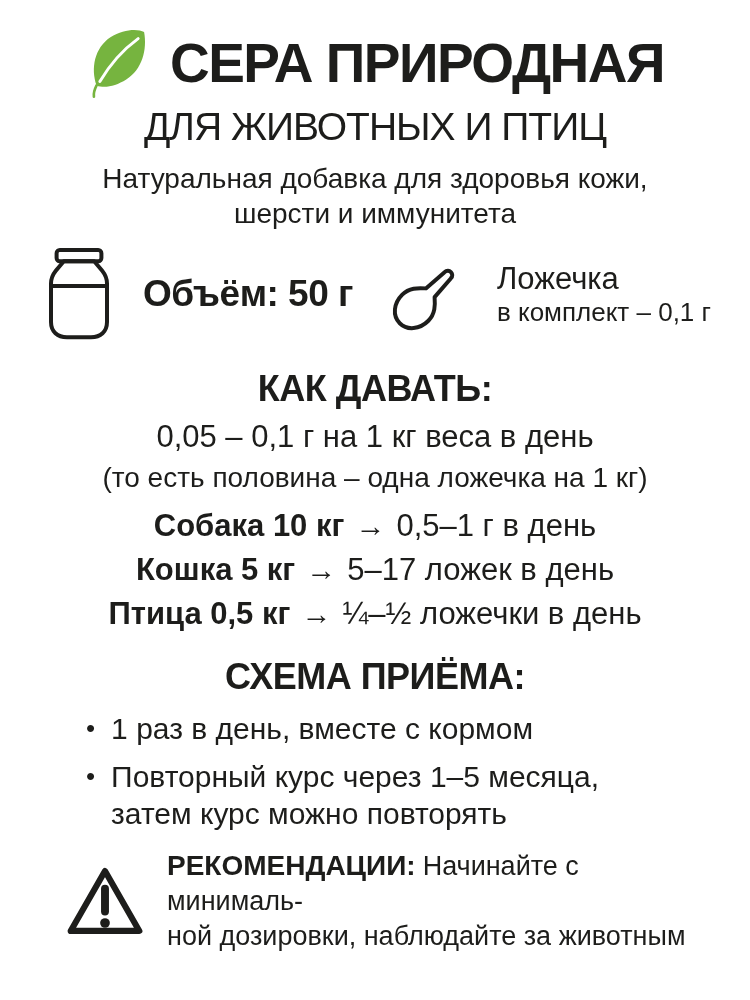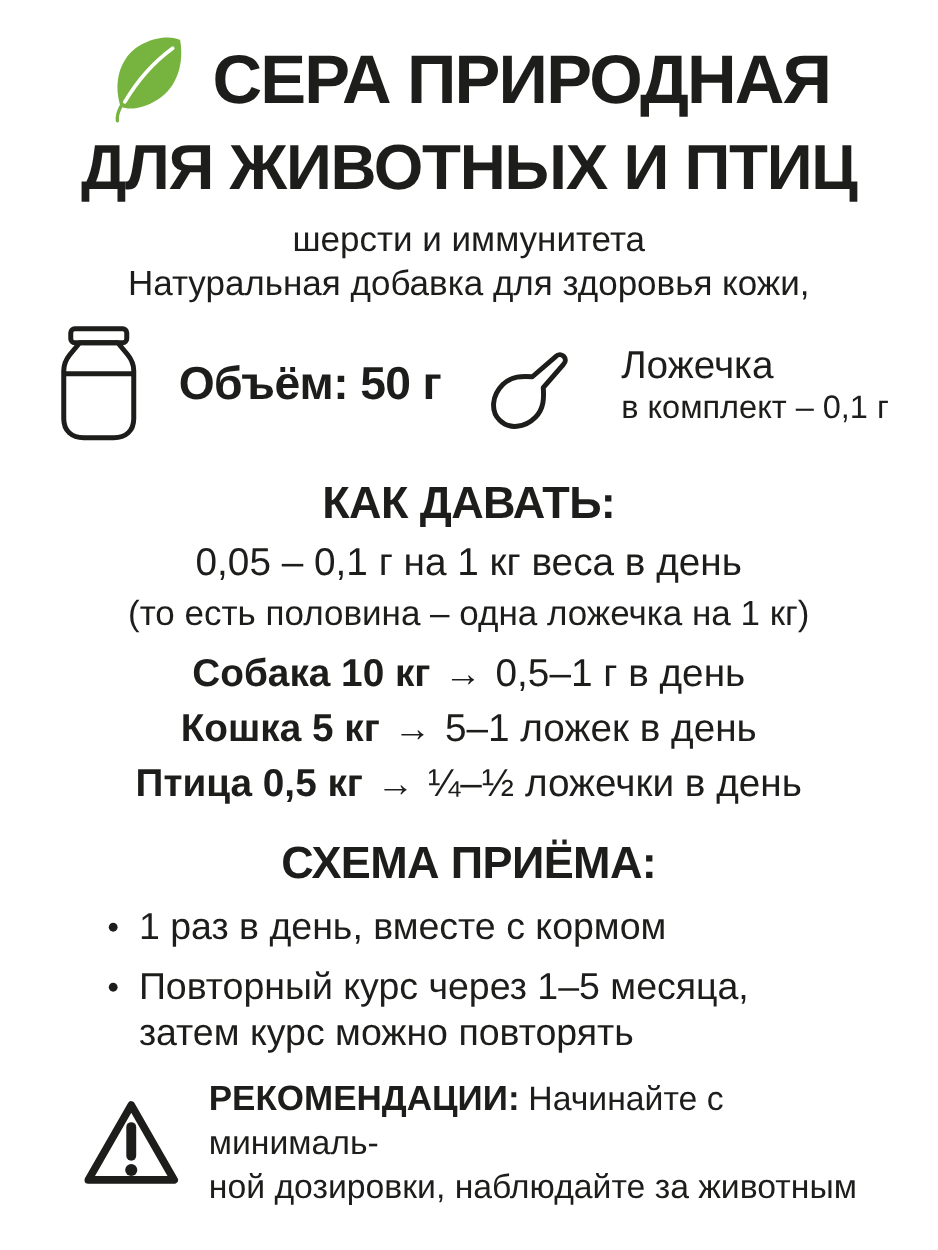--- a/index.html
+++ b/index.html
@@ -14,21 +14,21 @@
     width: 750px; height: 964px;
     display: flex; flex-direction: column; align-items: center;
     overflow: hidden;
   }
   .b { font-weight: 700; }
 
   
   .header-line1 { display: flex; align-items: center; gap: 18px; margin-top: 24px; }
   .leaf { width: 66px; height: 78px; flex: 0 0 auto; }
   .title1 { font-weight: 700; font-size: 55px; letter-spacing: -1.5px; line-height: 1; white-space: nowrap; }
-  .title2 { font-weight: 700; font-size: 51px; letter-spacing: -1px; line-height: 1.08; margin-top: 4px; text-align: center; white-space: nowrap; }
+  .title2 { font-weight: 400; font-size: 39px; letter-spacing: -1px; line-height: 1.08; margin-top: 4px; text-align: center; white-space: nowrap; }
   .subtitle { font-size: 28px; line-height: 35px; text-align: center; margin-top: 13px; }
 
   
   .info-row { display: flex; align-items: center; margin-top: 15px; gap: 24px; }
   .jar-icon-wrap { width: 80px; height: 96px; }
   .spoon-icon-wrap { width: 88px; height: 88px; margin-left: 8px; }
   .volume { font-weight: 700; font-size: 37px; letter-spacing: -0.5px; white-space: nowrap; }
   .spoon-text { display: flex; flex-direction: column; }
   .spoon-title { font-size: 31px; line-height: 36px; }
   .spoon-sub { font-size: 26px; line-height: 31px; }
@@ -70,22 +70,22 @@
         <path d="M16 90 C 7 64 13 33 37 17 C 57 4 79 4 88 9 C 93 36 85 66 61 81 C 45 91 28 95 16 90 Z" fill="#76b43f"></path>
         <path d="M21 84 C 34 62 53 38 79 19" stroke="#ffffff" stroke-width="4.5" fill="none" stroke-linecap="round"></path>
         <path d="M16 90 C 13 96 11 101 12 107" stroke="#76b43f" stroke-width="4" fill="none" stroke-linecap="round"></path>
       </svg>
     </span>
     <span class="title1">СЕРА ПРИРОДНАЯ</span>
   </div>
   <div class="title2">ДЛЯ ЖИВОТНЫХ И ПТИЦ</div>
 
   <div class="subtitle">
+    <div>Натуральная добавка для здоровья кожи,</div>
     <div>шерсти и иммунитета</div>
-    <div>Натуральная добавка для здоровья кожи,</div>
   </div>
 
   <div class="info-row">
     <span class="jar-icon-wrap">
       <svg viewBox="0 0 100 120" width="80" height="96">
         <rect class="stroke" x="22" y="5" width="56" height="14" rx="4" stroke-width="5"></rect>
         <path class="stroke" d="M31 19 H69 L79 31 C83 36 85 41 85 47 V95 C85 107 77 114 65 114 H35 C23 114 15 107 15 95 V47 C15 41 17 36 21 31 Z" stroke-width="5" stroke-linejoin="round"></path>
         <line class="stroke" x1="15" y1="50" x2="85" y2="50" stroke-width="5"></line>
       </svg>
     </span>
@@ -109,21 +109,21 @@
 
   <div class="dose-list">
     <div class="dose-line">
       <span class="b">Собака 10 кг</span>
       <span class="dose-arrow">→</span>
       <span>0,5–1 г в день</span>
     </div>
     <div class="dose-line">
       <span class="b">Кошка 5 кг</span>
       <span class="dose-arrow">→</span>
-      <span>5–1 ложек в день</span>
+      <span>5–17 ложек в день</span>
     </div>
     <div class="dose-line">
       <span class="b">Птица 0,5 кг</span>
       <span class="dose-arrow">→</span>
       <span>¼–½ ложечки в день</span>
     </div>
   </div>
 
   <div class="section-heading h-schema">СХЕМА ПРИЁМА:</div>
   <div class="bullet-list">

